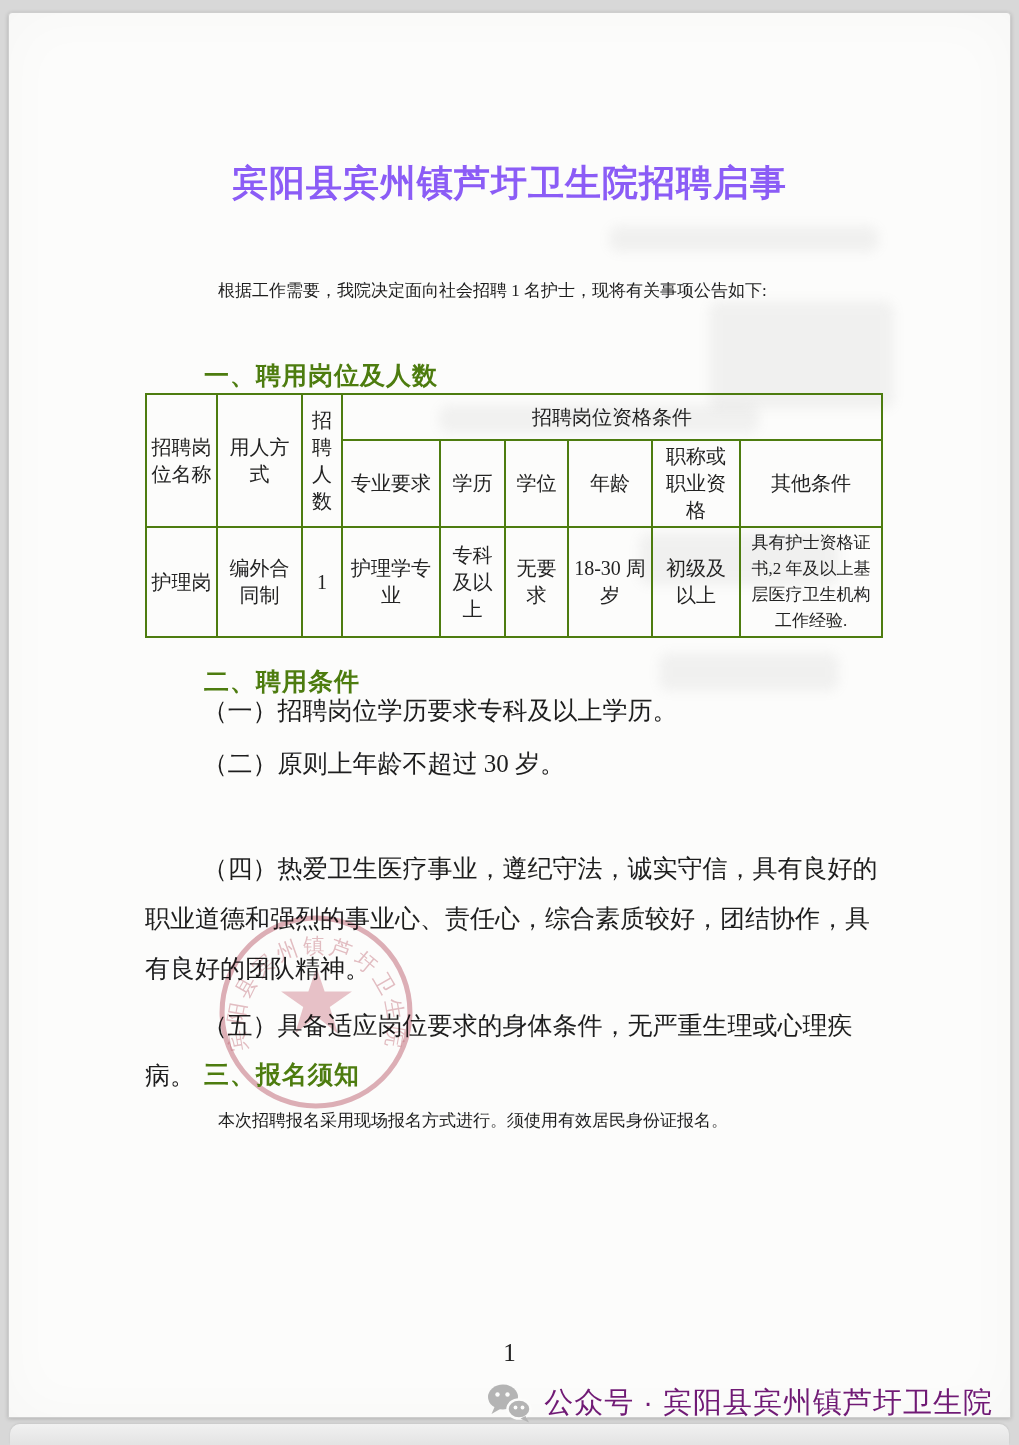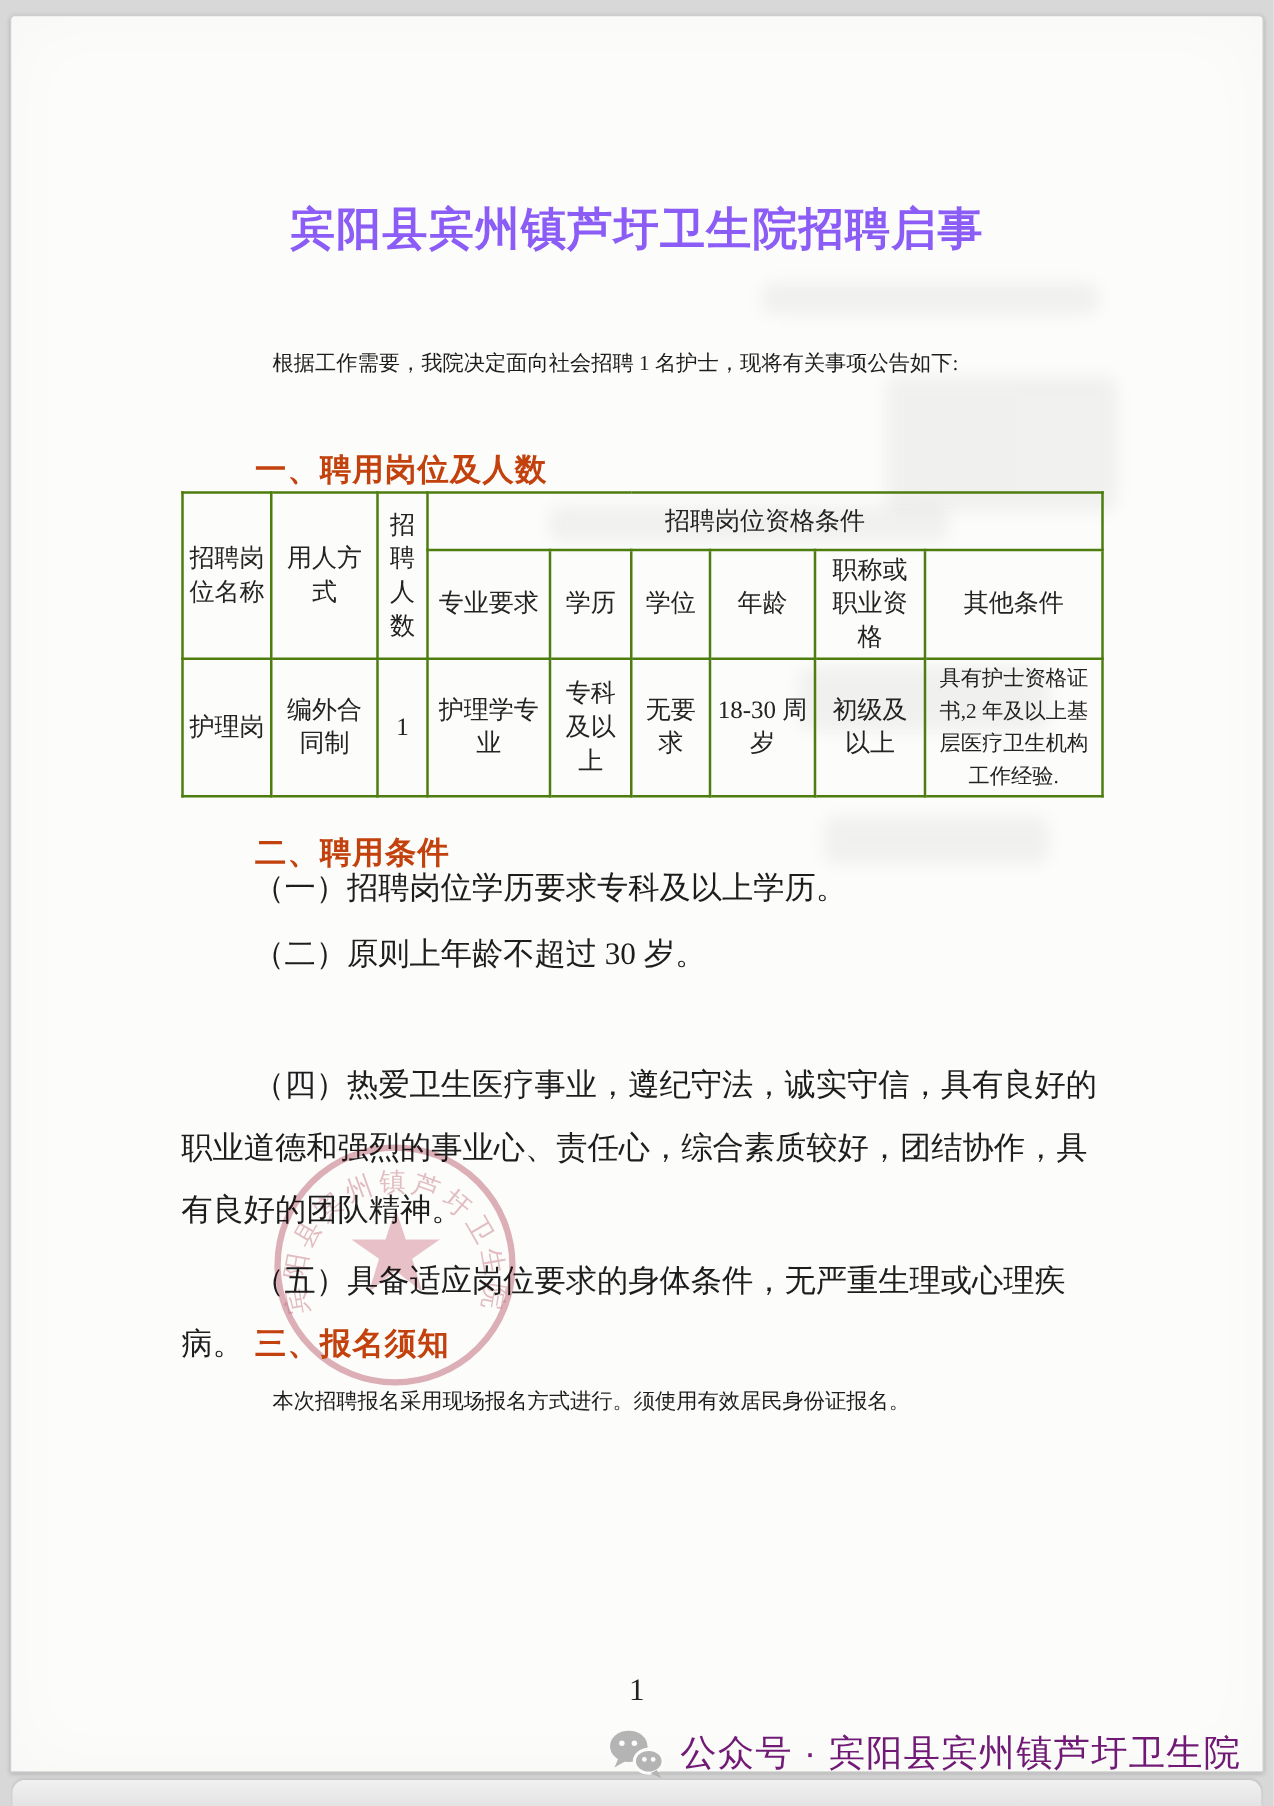--- a/index.html
+++ b/index.html
@@ -32,21 +32,21 @@
     left: 136px; width: 742px;
     font-size: 17px; line-height: 48px;
     color: #1d1d1d;
     text-indent: 2.35em;
     margin-left: 33px;
   }
   .sec-heading {
     position: absolute; left: 195px;
     font-size: 25px; font-weight: bold;
     font-family: "Liberation Sans", "DejaVu Sans", sans-serif;
-    color: #c2410c;
+    color: #4d7c0f;
     letter-spacing: 1px;
   }
   .list-item {
     position: absolute;
     left: 136px; width: 748px;
     font-size: 25px; line-height: 50px;
     text-indent: 2.3em;
   }
   table.recruit {
     position: absolute;

